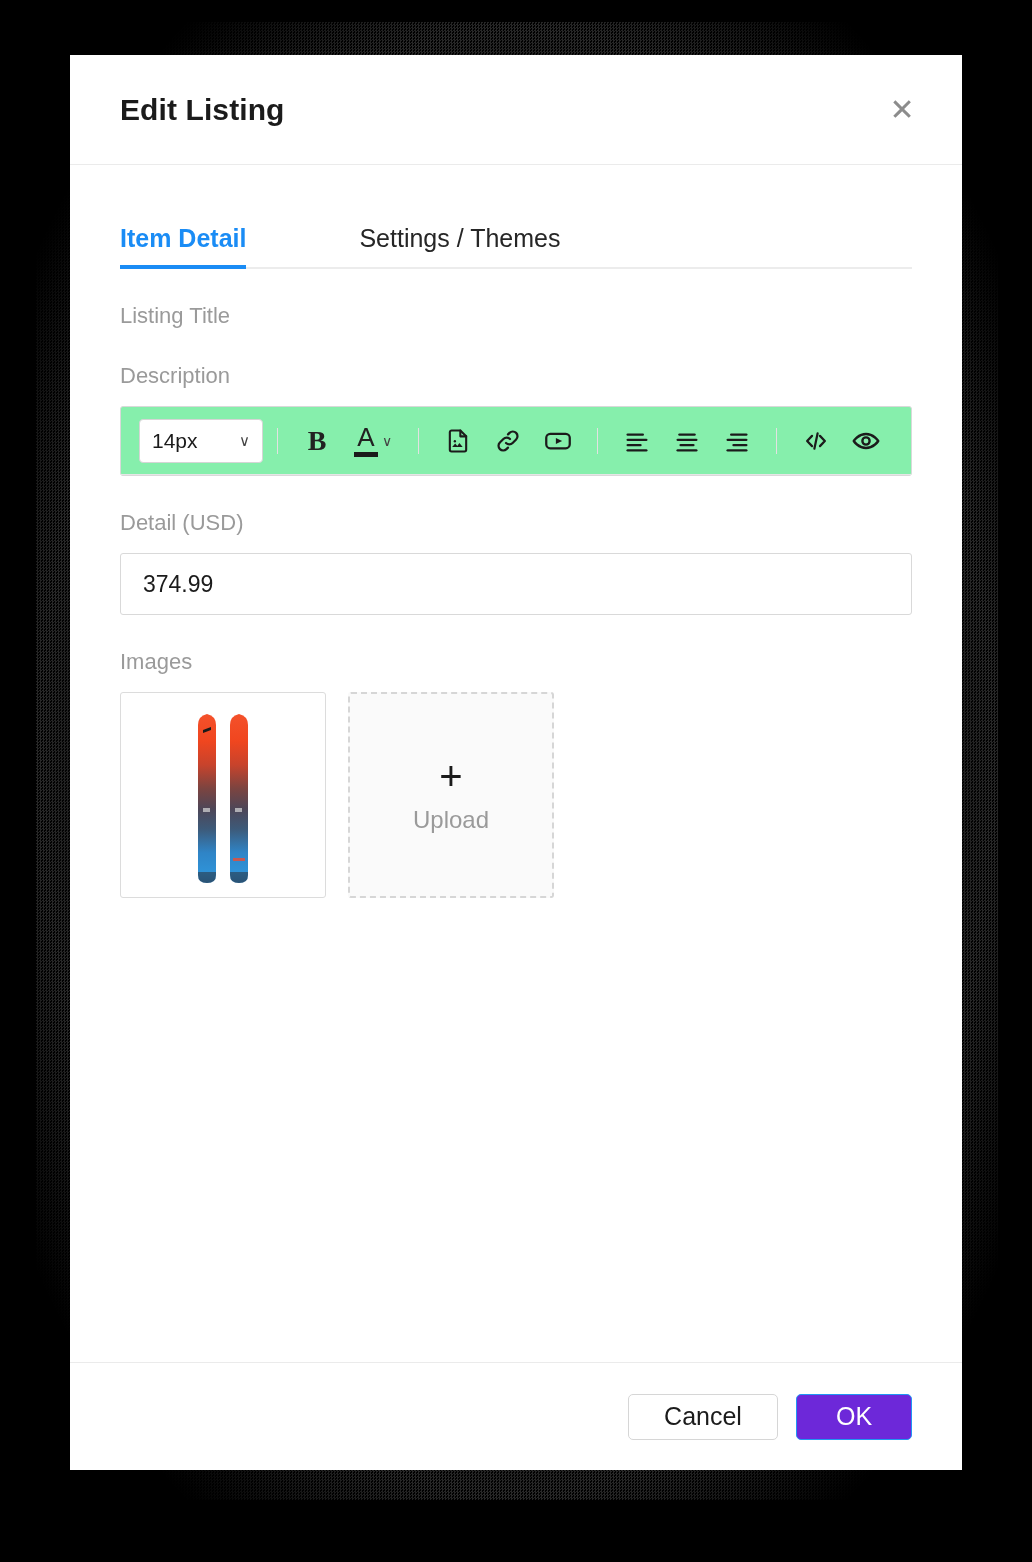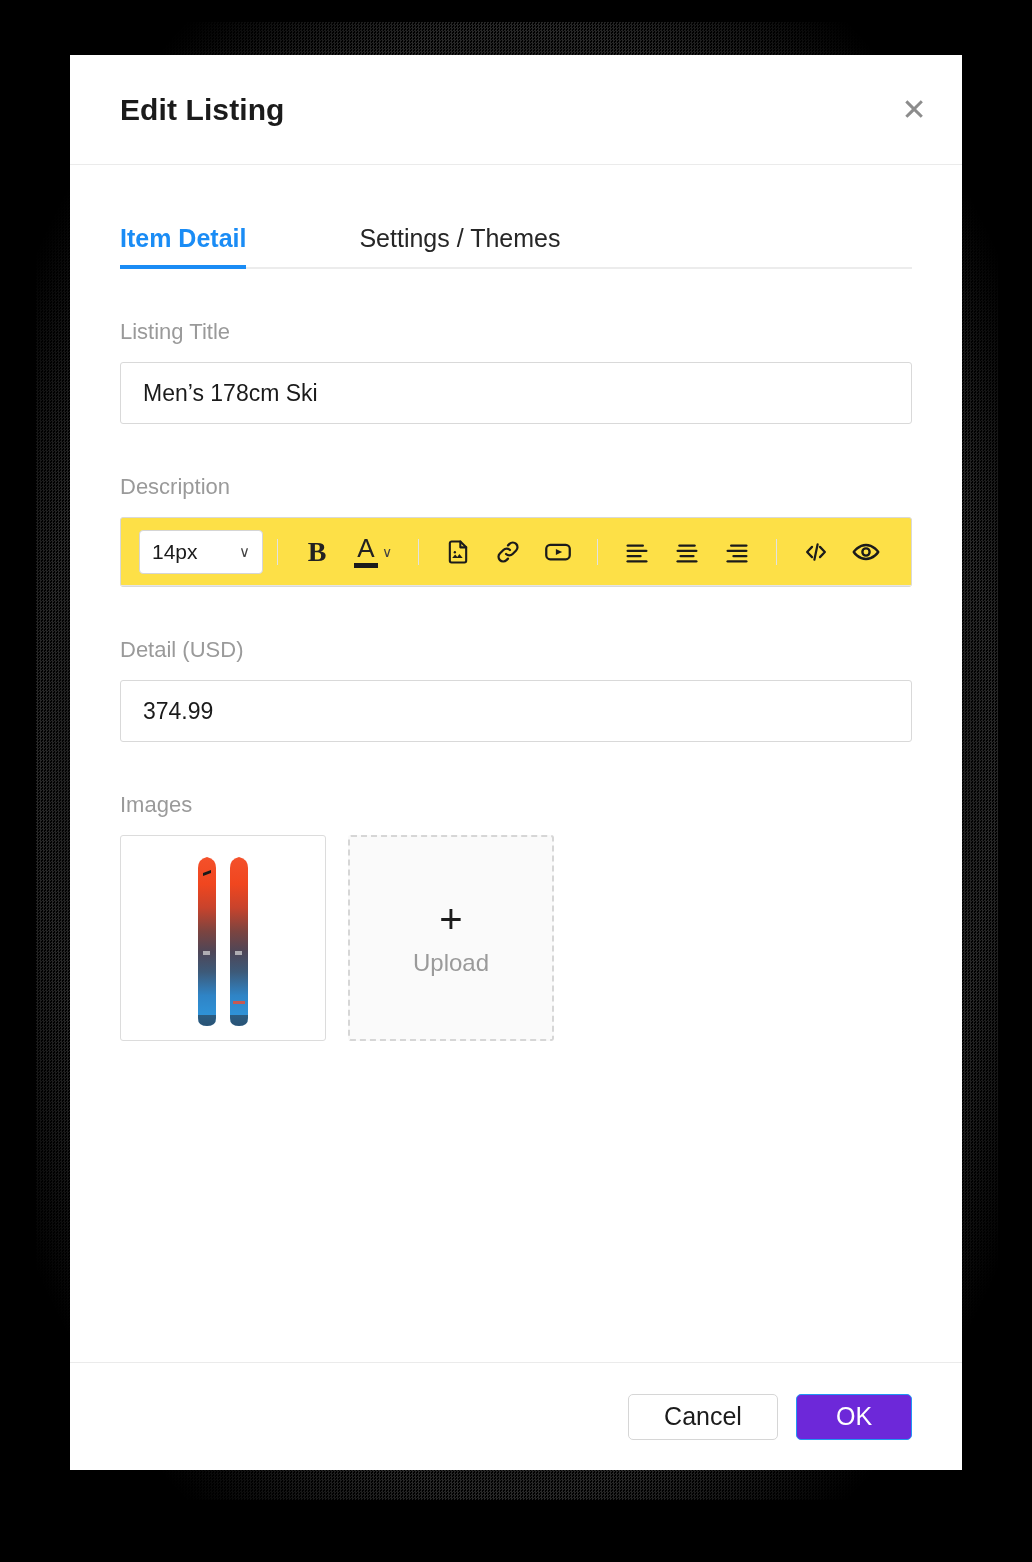--- a/index.html
+++ b/index.html
@@ -53,21 +53,21 @@
     flex-direction: column;
   }
 
   
   .dlg-header {
     height: 110px;
     flex: 0 0 110px;
     border-bottom: 1px solid #ebebeb;
     display: flex;
     align-items: center;
-    padding: 0 28px 0 50px;
+    padding: 0 40px 0 50px;
   }
   .dlg-title {
     font-size: 30px;
     font-weight: bold;
     color: #1b1b1b;
     letter-spacing: .1px;
   }
   .dlg-close {
     margin-left: auto;
     width: 40px; height: 40px;
@@ -110,21 +110,21 @@
   }
   .tab.active::after {
     content: "";
     position: absolute;
     left: 0; right: 0; bottom: -2px;
     height: 4px;
     background: #1a8cf5;
   }
 
   
-  .field { margin-top: 50px; }
+  .field { margin-top: 34px; }
   .field-label {
     font-size: 22px;
     color: #9a9a9a;
     margin-bottom: 17px;
   }
   .text-input {
     width: 100%;
     height: 62px;
     border: 1px solid #d9d9d9;
     border-radius: 3px;
@@ -133,21 +133,21 @@
     color: #1b1b1b;
     font-family: "Liberation Sans", sans-serif;
     background: #ffffff;
     outline: none;
   }
 
   
   .editor {
     border: 1px solid #d9d9d9;
     border-radius: 3px;
-    background: #fde047;
+    background: #86efac;
   }
   .editor-toolbar {
     height: 68px;
     border-bottom: 1px solid #e6e6e6;
     display: flex;
     align-items: center;
     padding: 0 18px;
     gap: 0;
   }
   .fontsize-select {
@@ -309,21 +309,20 @@
 
     <div class="dlg-body">
 
       <div class="tabs">
         <div class="tab active">Item Detail</div>
         <div class="tab">Settings / Themes</div>
       </div>
 
       <div class="field">
         <div class="field-label">Listing Title</div>
-        <input class="text-input" type="text" value="Men’s 178cm Ski" style="">
       </div>
 
       <div class="field">
         <div class="field-label">Description</div>
 
         <div class="editor">
 
           <div class="editor-toolbar">
 
             <div class="fontsize-select">

